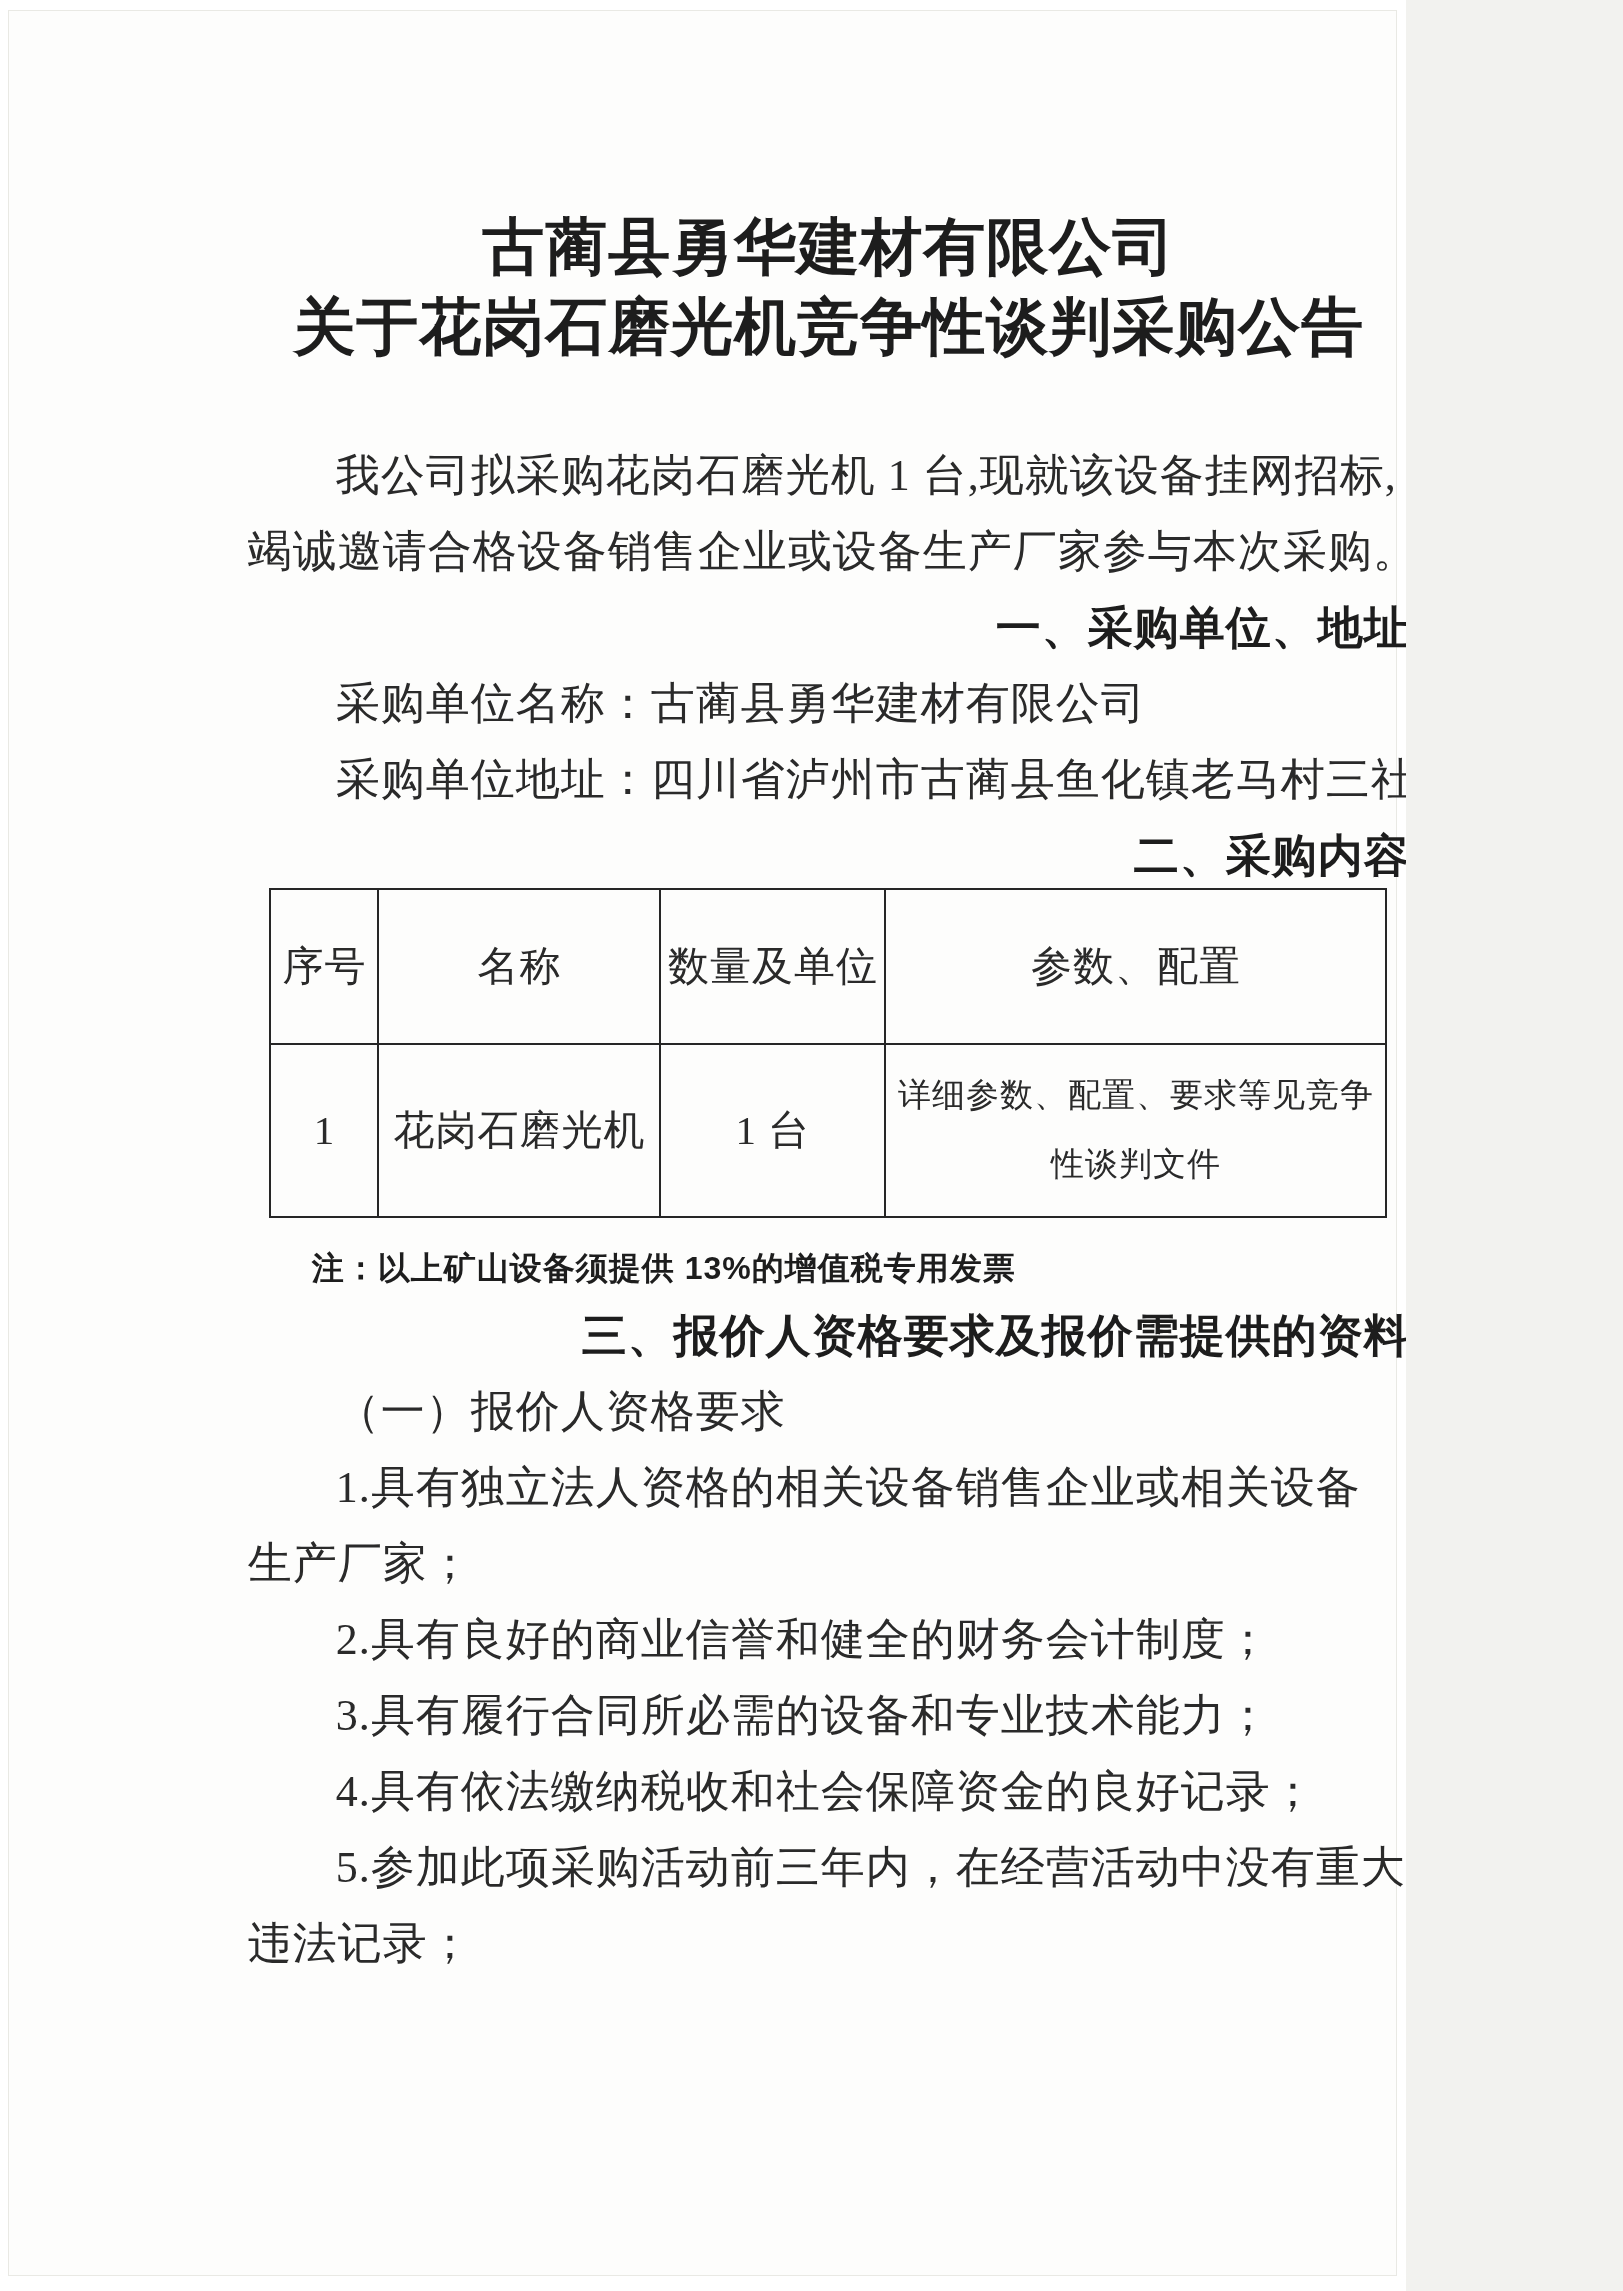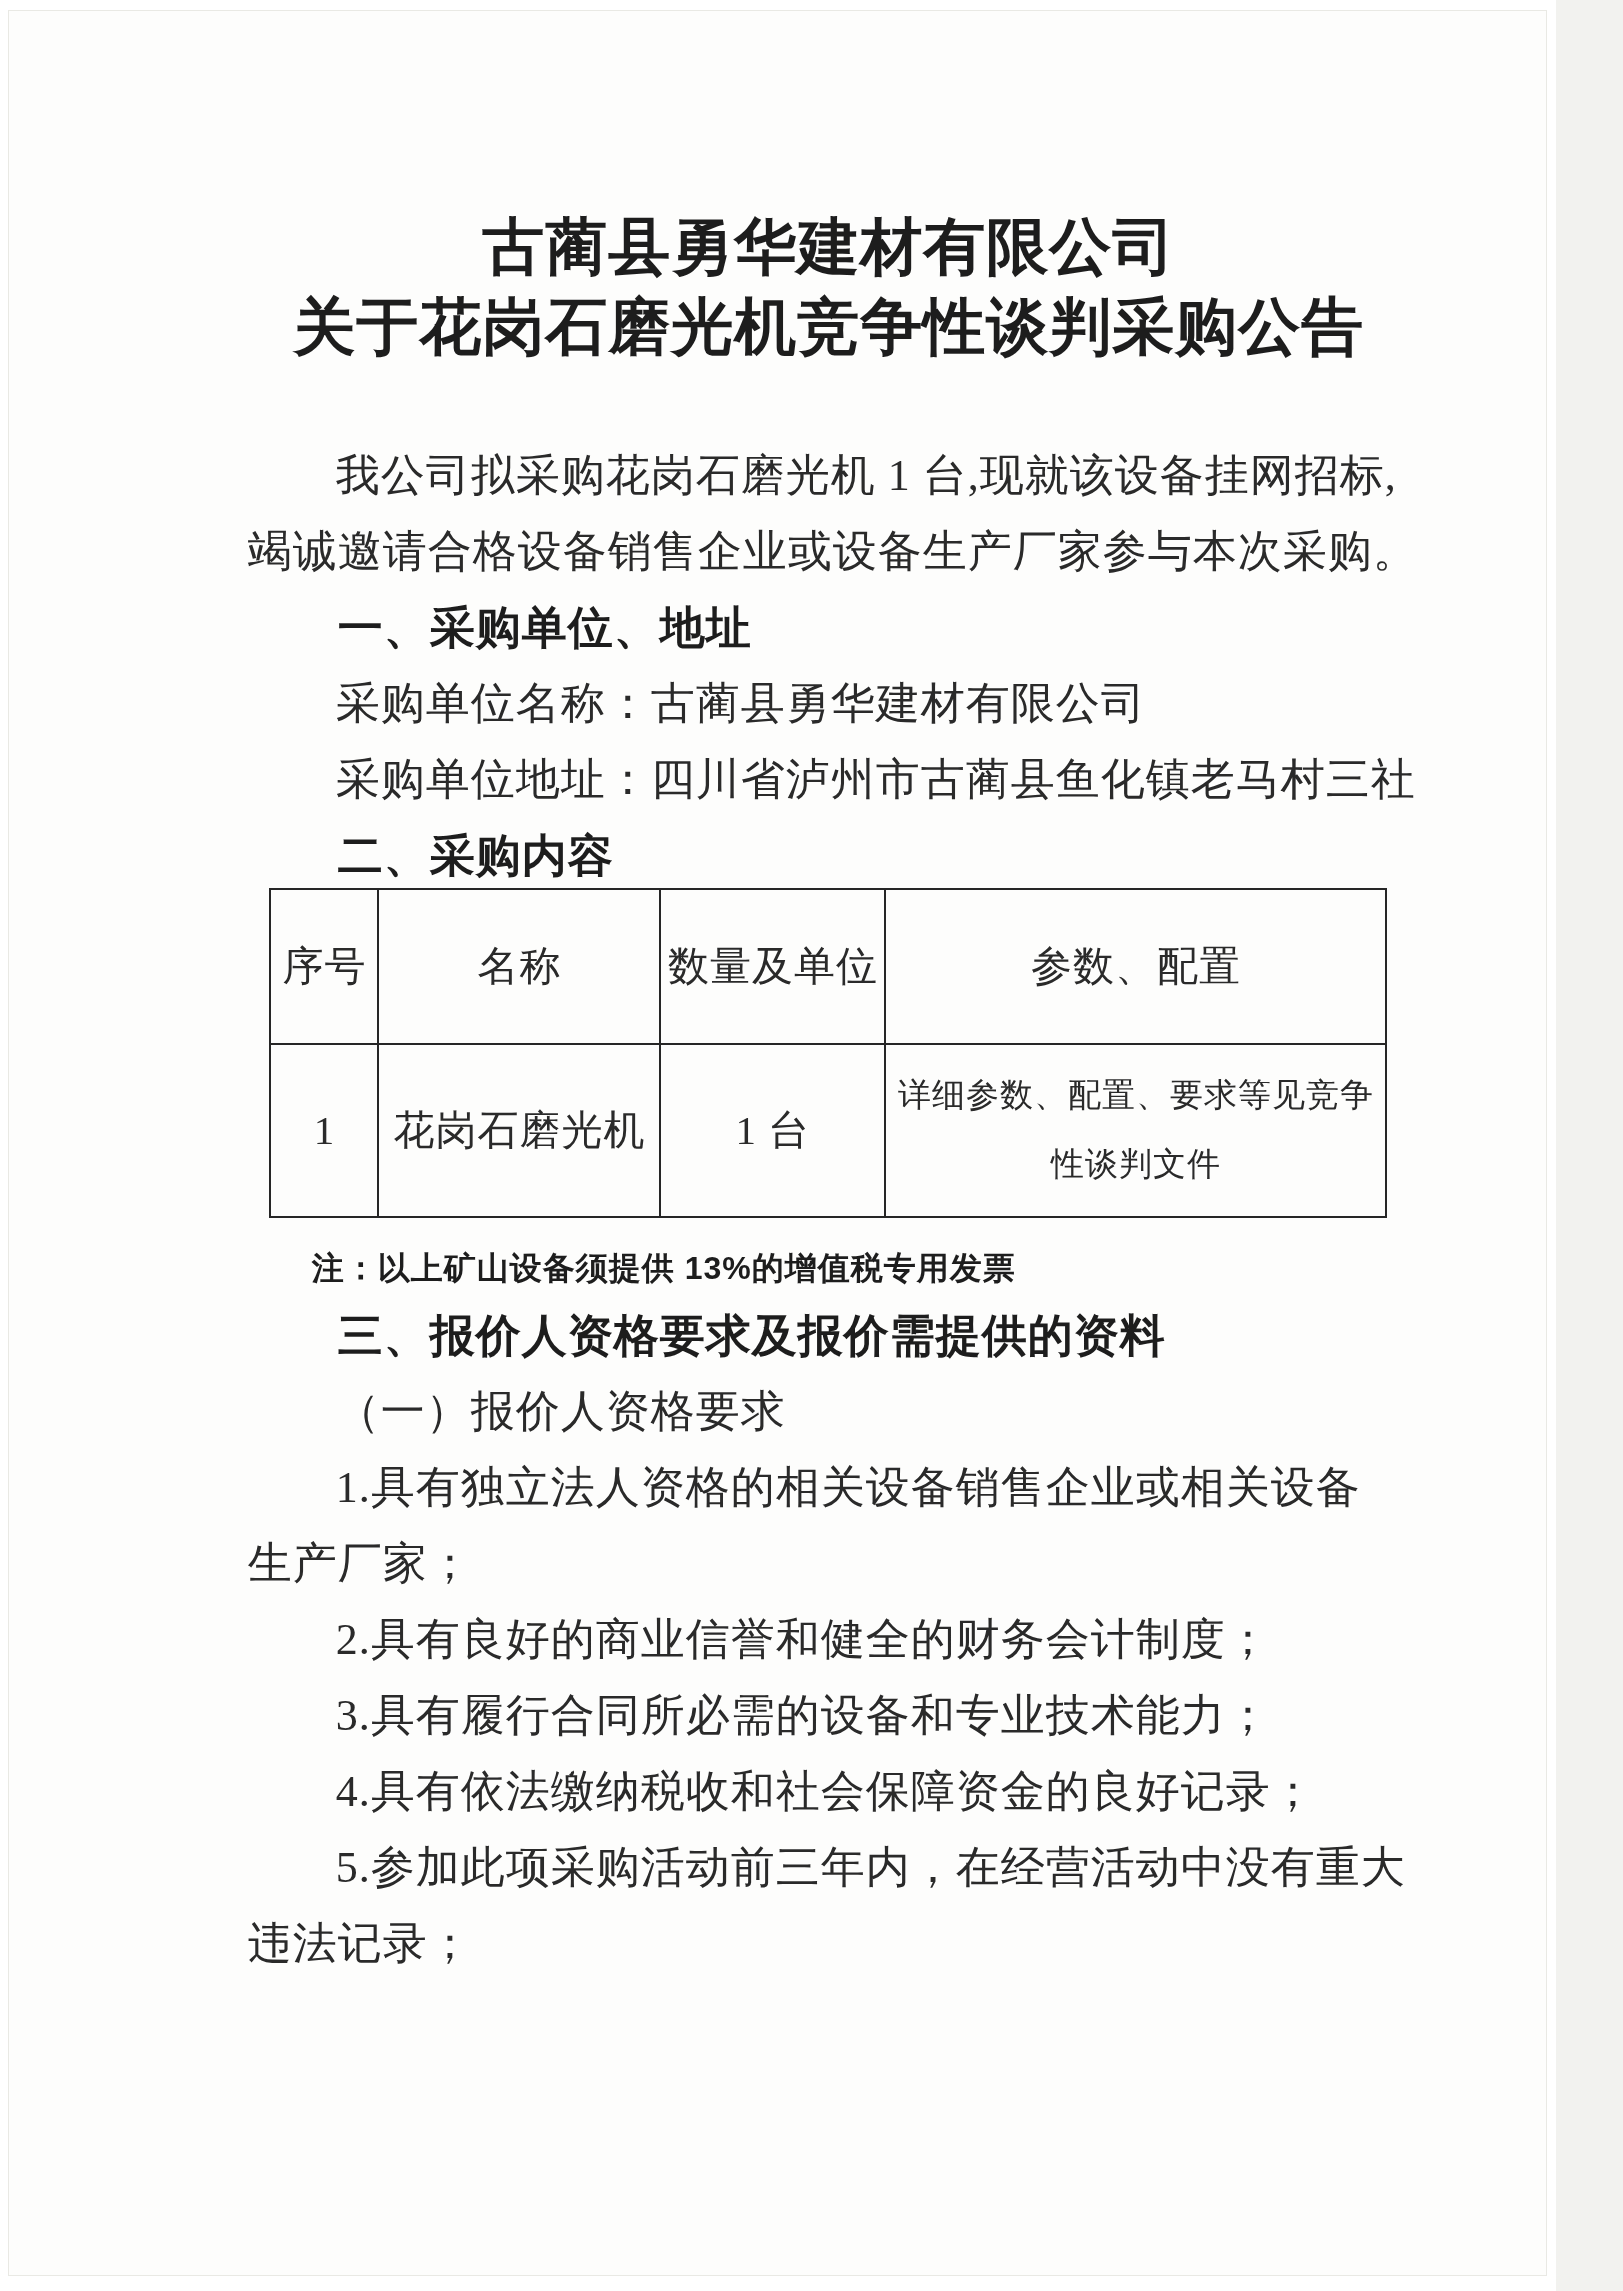--- a/index.html
+++ b/index.html
@@ -2,21 +2,21 @@
 <html><head>
 <meta charset="utf-8">
 <style>
   html, body {
     margin: 0;
     padding: 0;
     background: #f2f2ef;
   }
   .stage {
     position: relative;
-    width: 1556px;
+    width: 1406px;
     height: 2292px;
     background: #ffffff;
     overflow: hidden;
     font-family: "Liberation Serif", "DejaVu Serif", serif;
     color: #262626;
   }
   .page {
     position: absolute;
     left: 7.8px;
     top: 9.8px;
@@ -48,20 +48,21 @@
     color: #2a2a2a;
     letter-spacing: 1px;
     white-space: nowrap;
   }
   p.indent { text-indent: 2em; }
   p.heading {
     font-family: "Liberation Sans", "DejaVu Sans", sans-serif;
     font-weight: 700;
     color: #1d1d1d;
     font-size: 45px;
+    text-align: right;
   }
   .intro-block { margin-top: 71px; }
   table.purchase-table {
     border-collapse: collapse;
     table-layout: fixed;
     width: 1116px;
     margin: -5.9px 0 0 21.6px;
     background: #fdfdfc;
   }
   table.purchase-table td, table.purchase-table th {

